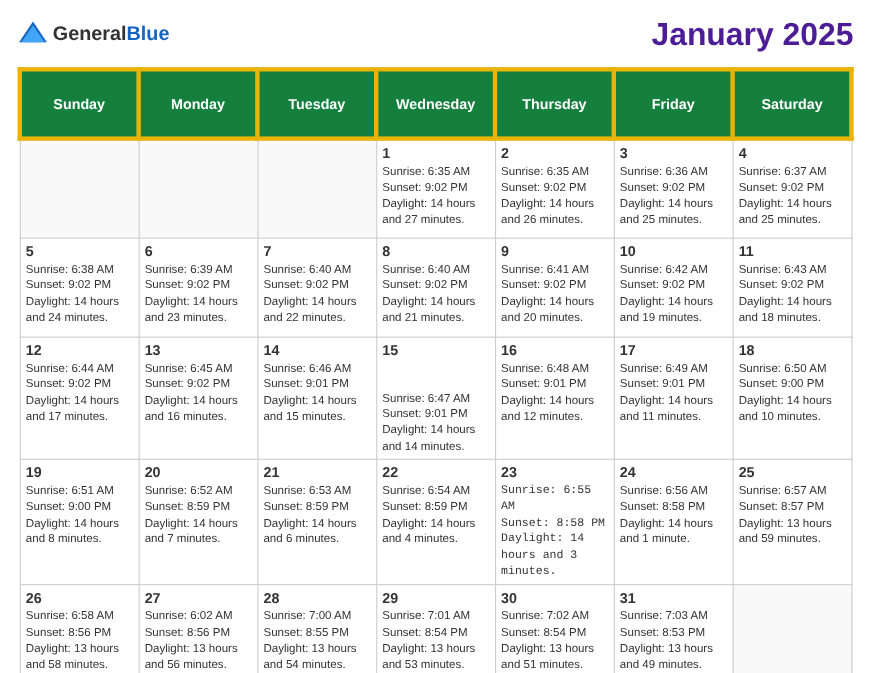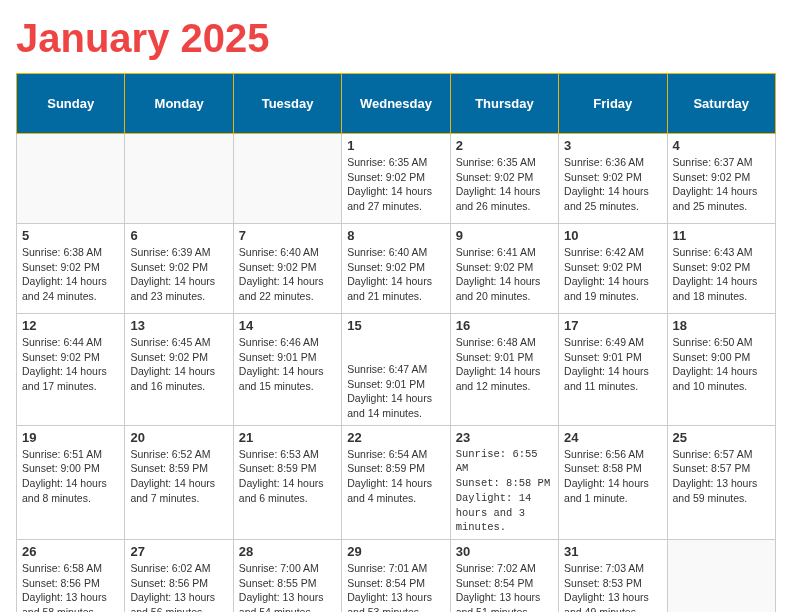--- a/index.html
+++ b/index.html
@@ -32,41 +32,41 @@
       color: #1565c0;
     }
     .logo-icon {
       width: 28px;
       height: 28px;
     }
     .title-block {
       text-align: right;
     }
     .title-block h1 {
-      font-size: 40px;
+      font-size: 29px;
       font-weight: bold;
-      color: #ef4444;
+      color: #4c1d95;
     }
     .title-block h2 {
       font-size: 15px;
       color: #555;
       font-weight: normal;
     }
     .calendar {
       width: 100%;
       border-collapse: collapse;
       border: 1px solid #ccc;
     }
     .calendar th {
-      background-color: #0369a1;
+      background-color: #15803d;
       color: #fff;
       text-align: center;
       padding: 22px 4px;
       font-size: 13px;
-      border: 1px solid #eab308;
+      border: 4px solid #eab308;
     }
     .calendar td {
       vertical-align: top;
       border: 1px solid #ccc;
       padding: 4px 5px;
       width: 108px;
       min-height: 90px;
       font-size: 11px;
       color: #333;
       background: #fff;
@@ -87,20 +87,29 @@
       color: #333;
     }
     tr.week-row td {
       height: 90px;
     }
   </style>
 </head>
 <body>
 
 <div class="header">
+  <div class="logo">
+    <svg class="logo-icon" viewBox="0 0 40 40" xmlns="http://www.w3.org/2000/svg">
+      <polygon points="20,5 38,32 2,32" fill="#1565c0"></polygon>
+      <polygon points="20,10 35,32 5,32" fill="#42a5f5"></polygon>
+    </svg>
+    <div>
+      <span class="logo-text-general">General</span><span class="logo-text-blue">Blue</span>
+    </div>
+  </div>
   <div class="title-block">
     <h1>January 2025</h1>
   </div>
 </div>
 
 <table class="calendar">
   <thead>
     <tr>
 
     <th>Sunday</th>

